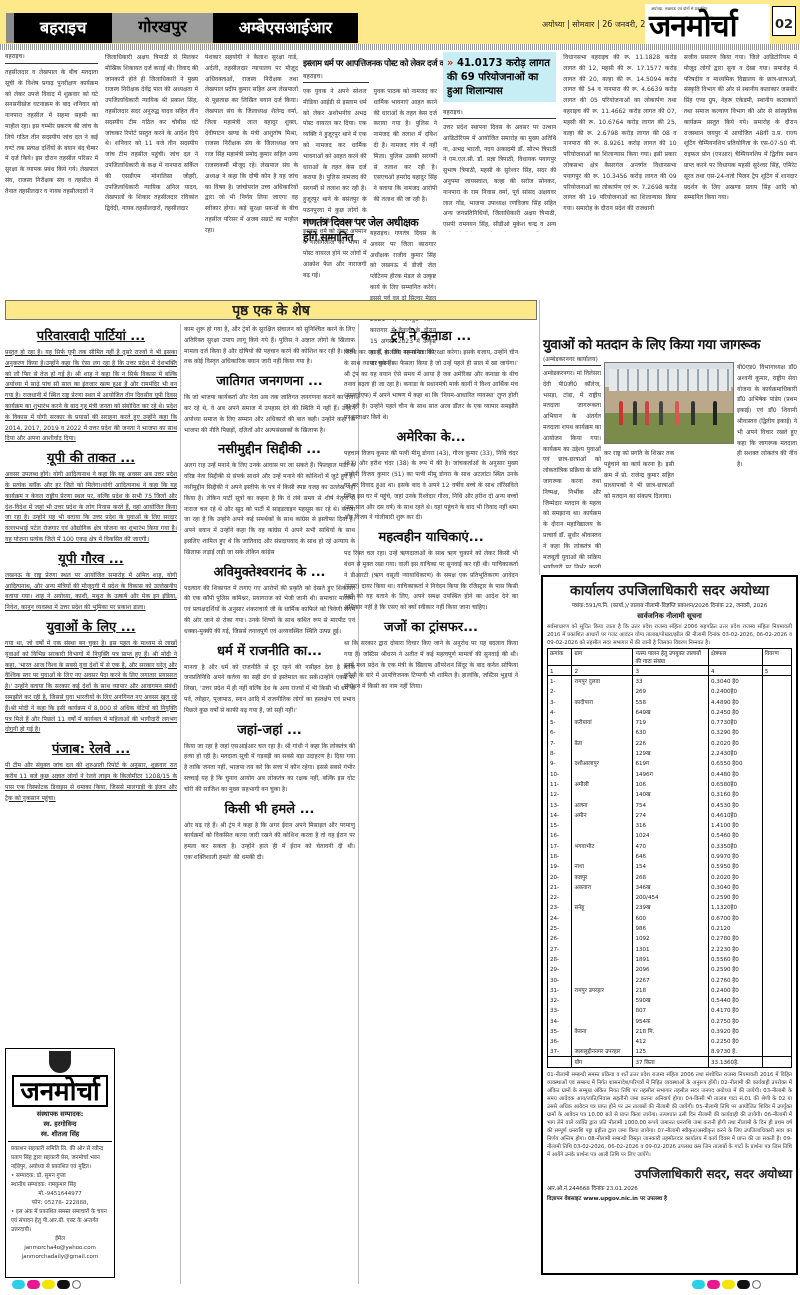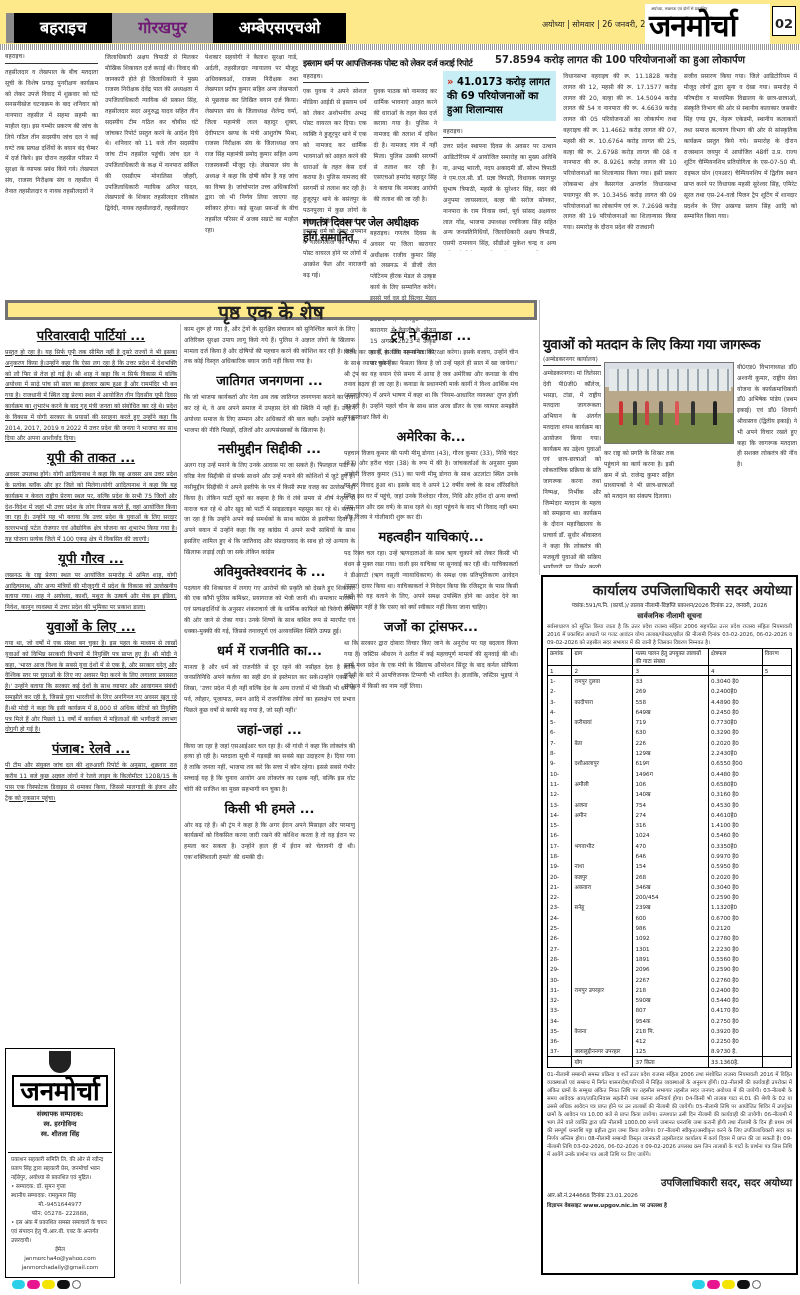--- a/index.html
+++ b/index.html
@@ -1,78 +1,78 @@
 <!DOCTYPE html>
 <html><head>
 <meta charset="utf-8">
 <style>
   * { box-sizing: border-box; margin: 0; padding: 0; }
   body { width: 800px; height: 1295px; background: #fff; font-family: "DejaVu Sans", sans-serif; color: #222; overflow: hidden; position: relative; }
   .topbar { position: absolute; left: 0; top: 0; width: 800px; height: 44px; background: #fde98a; }
   .tabs { position: absolute; left: 6px; top: 13px; display: flex; height: 30px; }
   .tab { color: #fff; font-weight: bold; font-size: 16px; line-height: 30px; padding: 0 26px; background: #000; }
-  .tab.gray { background: #9a9a9a; color: #701a75; }
+  .tab.gray { background: #9a9a9a; color: #000000; font-family: Liberation Mono, monospace; }
   .tab.first { border-left: 8px solid #8a8a8a; }
   .dateline { position: absolute; left: 542px; top: 18px; font-size: 8px; color: #222; }
   .masthead { position: absolute; left: 645px; top: 4px; width: 125px; height: 40px; background: #fff; }
   .masthead .tag { font-size: 4px; color: #333; padding: 2px 4px 0 6px; }
   .masthead .logo { font-family: "DejaVu Sans", sans-serif; font-weight: bold; font-size: 30px; line-height: 30px; color: #000; padding-left: 4px; letter-spacing: -1px; }
   .pagenum { position: absolute; left: 772px; top: 6px; width: 24px; height: 30px; border: 1px solid #000; background: #fff; font-size: 13px; font-weight: bold; text-align: center; line-height: 34px; }
   .rule { position: absolute; left: 0; top: 44px; width: 800px; height: 6px; background: repeating-linear-gradient(90deg, #999 0 1px, #fff 1px 2px); }
 
   .story { position: absolute; }
   .h1 { font-weight: bold; color: #111; letter-spacing: -0.5px; }
   .sub { font-weight: bold; }
   .byline { font-size: 6px; color: #333; margin-bottom: 3px; }
   .body { font-size: 6px; line-height: 10.8px; color: #333; text-align: justify; }
   .cols { display: flex; gap: 7px; }
   .col { flex: 1; }
 
-  .banner { position: absolute; left: 5px; top: 300px; width: 532px; height: 20px; background: #fde98a; border: 3px solid #737373; text-align: center; font-weight: bold; font-size: 19px; line-height: 18px; }
+  .banner { position: absolute; left: 5px; top: 300px; width: 532px; height: 20px; background: #fde98a; border: 1px solid #737373; text-align: center; font-weight: bold; font-size: 14px; line-height: 18px; }
   .secthead { font-weight: bold; font-size: 13px; text-align: center; margin: 4px 0 3px; color: #111; }
   .vline { position: absolute; width: 1px; background: #bbb; }
 
   .hl-box { background: #c7eef5; padding: 4px; font-weight: bold; font-size: 10px; line-height: 14px; color: #000; }
   .hl-box .ar { color: #c21; }
 
   .photo { position: absolute; left: 604px; top: 362px; width: 130px; height: 82px; background: linear-gradient(180deg, #d9dfe5 0 30%, #b9a98a 30% 62%, #7b8b4a 62% 100%); border: 1px solid #777; overflow: hidden; }
   .photo .bld { position: absolute; left: 4px; top: 6px; width: 122px; height: 22px; background: repeating-linear-gradient(90deg, #e6e9ea 0 8px, #9aa6b0 8px 10px); }
   .photo .ppl { position: absolute; top: 38px; width: 4px; height: 24px; background: #c33; border-radius: 2px 2px 0 0; }
 
   .notice { position: absolute; left: 541px; top: 575px; width: 257px; height: 700px; border: 2px solid #000; padding: 3px 4px; }
-  .notice h3 { font-size: 14px; text-align: right; font-weight: bold; }
+  .notice h3 { font-size: 14px; text-align: center; font-weight: bold; }
   .notice .ref { font-size: 5.5px; text-align: center; margin: 2px 0; }
   .notice .sub2 { font-size: 7px; font-weight: bold; text-align: center; margin-bottom: 2px; }
   .notice .p { font-size: 5.3px; line-height: 8px; text-align: justify; color: #333; }
   table.nt { width: 100%; border-collapse: collapse; font-size: 5.6px; margin-top: 2px; }
   table.nt th, table.nt td { border-left: 1px solid #000; border-right: 1px solid #000; padding: 0 2px; height: 10.3px; text-align: left; color: #222; font-weight: normal; }
   table.nt thead th { border: 1px solid #000; height: 16px; vertical-align: top; }
   table.nt tr.num td { border-top: 1px solid #000; border-bottom: 1px solid #000; }
   table.nt tr.tot td { border-top: 1px solid #000; border-bottom: 1px solid #000; }
-  .notice .sign { font-size: 10px; font-weight: bold; text-align: right; margin-top: 17px; }
+  .notice .sign { font-size: 12px; font-weight: bold; text-align: right; margin-top: 7px; }
   .notice .foot { font-size: 5.5px; margin-top: 2px; }
 
   .impr { position: absolute; left: 5px; top: 1048px; width: 110px; height: 230px; border: 1px solid #000; text-align: center; padding: 2px; }
   .impr .pen { width: 22px; height: 22px; background: #222; margin: 0 auto; border-radius: 0 0 11px 11px; }
   .impr .logo2 { font-size: 26px; font-weight: bold; color: #000; border: 2px solid #000; margin: 2px 4px; line-height: 28px; }
   .impr .t { font-size: 6.5px; font-weight: bold; line-height: 10px; }
   .impr .s { font-size: 5.5px; line-height: 9px; color: #333; text-align: left; padding: 0 3px; }
   .impr .c { font-size: 5.5px; line-height: 9px; color: #333; }
 
   .regmarks { position: absolute; top: 1280px; display: flex; gap: 2px; }
   .dot { width: 13px; height: 9px; border-radius: 5px; }
 </style>
 </head>
 <body>
 
 <div class="topbar"></div>
 <div class="tabs">
   <div class="tab first">बहराइच</div>
   <div class="tab gray">गोरखपुर</div>
-  <div class="tab">अम्बेएसएचओ</div>
+  <div class="tab">अम्बेएसआईआर</div>
 </div>
 <div class="dateline">अयोध्या | सोमवार | 26 जनवरी, 2026</div>
 <div class="masthead">
   <div class="tag">अयोध्या, लखनऊ एवं दोनों से प्रकाशित</div>
   <div class="logo">जनमोर्चा</div>
 </div>
 <div class="pagenum">02</div>
 <div class="rule"></div>
 
 <div class="story" style="left:5px; top:52px; width:293px;">
@@ -104,21 +104,20 @@
 </div>
 
 <div class="story" style="left:303px; top:215px; width:64px;">
   <div class="h1" style="font-size:11px; line-height:15px; width:132px;">गणतंत्र दिवस पर जेल अधीक्षक होंगे सम्मानित</div>
 </div>
 <div class="story" style="left:370px; top:228px; width:66px;">
   <div class="body">बहराइच। गणतंत्र दिवस के अवसर पर जिला कारागार अधीक्षक राजीव कुमार सिंह को लखनऊ में डीजी जेल प्लेटिनम हीरक मेडल से उत्कृष्ट कार्य के लिए सम्मानित करेंगे। इससे पूर्व वह दो सिल्वर मेडल से अगस्त में 15 अगस्त 2021 में, चित्रकूट जिला कारागार में तैनाती के दौरान 15 अगस्त 2023 में उत्कृष्ट कार्यों के लिए सम्मानित किए जा चुके हैं।</div>
 </div>
 
 <div class="story" style="left:443px; top:52px; width:354px;">
-  <div class="sub" style="font-size:10px; line-height:15px; text-align:center; margin-bottom:4px;">57.8594 करोड़ लागत की 100 परियोजनाओं का हुआ लोकार्पण</div>
   <div class="cols">
     <div class="col">
       <div class="hl-box"><span class="ar">» </span><span>41.0173 करोड़ लागत की 69 परियोजनाओं का हुआ शिलान्यास</span></div>
       <div class="byline" style="margin-top:6px; border-bottom:1px solid #333; padding-bottom:2px;">बहराइच।</div>
       <div class="body" style="height:110px; overflow:hidden;">उत्तर प्रदेश स्थापना दिवस के अवसर पर उत्थान आडिटोरियम में आयोजित समारोह का मुख्य अतिथि ना, अभद्र भारती, नदय अकादमी डॉ. सौरभ त्रिपाठी ने एम.एल.सी. डॉ. प्रज्ञा त्रिपाठी, विधायक पयागपुर सुभाष त्रिपाठी, महसी के सुरेश्वर सिंह, सदर की अनुपमा जायसवाल, बल्हा की सरोज सोनकर, नानपारा के राम निवास वर्मा, पूर्व सांसद अक्षयवर लाल गोंड, भाजपा उपाध्यक्ष रणविजय सिंह सहित अन्य जनप्रतिनिधियों, जिलाधिकारी अक्षय त्रिपाठी, एसपी रामनयन सिंह, सीडीओ मुकेश चन्द्र व अन्य अधिकारियों के साथ फीता खोलकर तथा श्रुति</div>
     </div>
     <div class="col">
         <div class="body" style="height:212px; overflow:hidden;">विधानसभा बहराइच की रू. 11.1828 करोड़ लागत की 12, महसी की रू. 17.1577 करोड़ लागत की 20, बल्हा की रू. 14.5094 करोड़ लागत की 54 व नानपारा की रू. 4.6639 करोड़ लागत की 05 परियोजनाओं का लोकार्पण तथा बहराइच की रू. 11.4662 करोड़ लागत की 07, महसी की रू. 10.6764 करोड़ लागत की 25, बल्हा की रू. 2.6798 करोड़ लागत की 08 व नानपारा की रू. 8.9261 करोड़ लागत की 10 परियोजनाओं का शिलान्यास किया गया। इसी प्रकार लोकसभा क्षेत्र कैसरगंज अन्तर्गत विधानसभा पयागपुर की रू. 10.3456 करोड़ लागत की 09 परियोजनाओं का लोकार्पण एवं रू. 7.2698 करोड़ लागत की 19 परियोजनाओं का शिलान्यास किया गया। समारोह के दौरान प्रदेश की राजधानी</div>
       </div>
     <div class="col">
@@ -493,21 +492,21 @@
   <div class="sign">उपजिलाधिकारी सदर, सदर अयोध्या</div>
   <div class="foot">आर.ओ.नं.244668 दिनांक 23.01.2026</div>
   <div class="foot" style="font-weight:bold;">विज्ञापन वेबसाइट www.upgov.nic.in पर उपलब्ध है</div>
 </div>
 
 <div class="impr">
   <div class="pen"></div>
   <div class="logo2">जनमोर्चा</div>
   <div class="t">संस्थापक सम्पादक:</div>
   <div class="t">स्व. हरगोविन्द</div>
-  <div class="t" style="border-bottom:1px solid #000; padding-bottom:13px;">स्व. शीतला सिंह</div>
+  <div class="t" style="border-bottom:1px solid #000; padding-bottom:2px;">स्व. शीतला सिंह</div>
   <div class="s" style="margin-top:2px;">प्रकाशन सहकारी समिति लि. की ओर से रवीन्द्र प्रताप सिंह द्वारा सहकारी प्रेस, जनमोर्चा भवन नईबेपुर, अयोध्या से प्रकाशित एवं मुद्रित।</div>
   <div class="s">• सम्पादक: डॉ. सुमन गुप्ता</div>
   <div class="s">स्थानीय सम्पादक: रामकुमार सिंह</div>
   <div class="c">मो.-9451644977</div>
   <div class="c">फोन: 05278- 222888,</div>
   <div class="s">• इस अंक में प्रकाशित समस्त समाचारों के चयन एवं संपादन हेतु पी.आर.बी. एक्ट के अन्तर्गत उत्तरदायी।</div>
   <div class="c">ईमेल</div>
   <div class="c">janmorcha4o@yahoo.com</div>
   <div class="c">janmorchadaily@gmail.com</div>
 </div>

